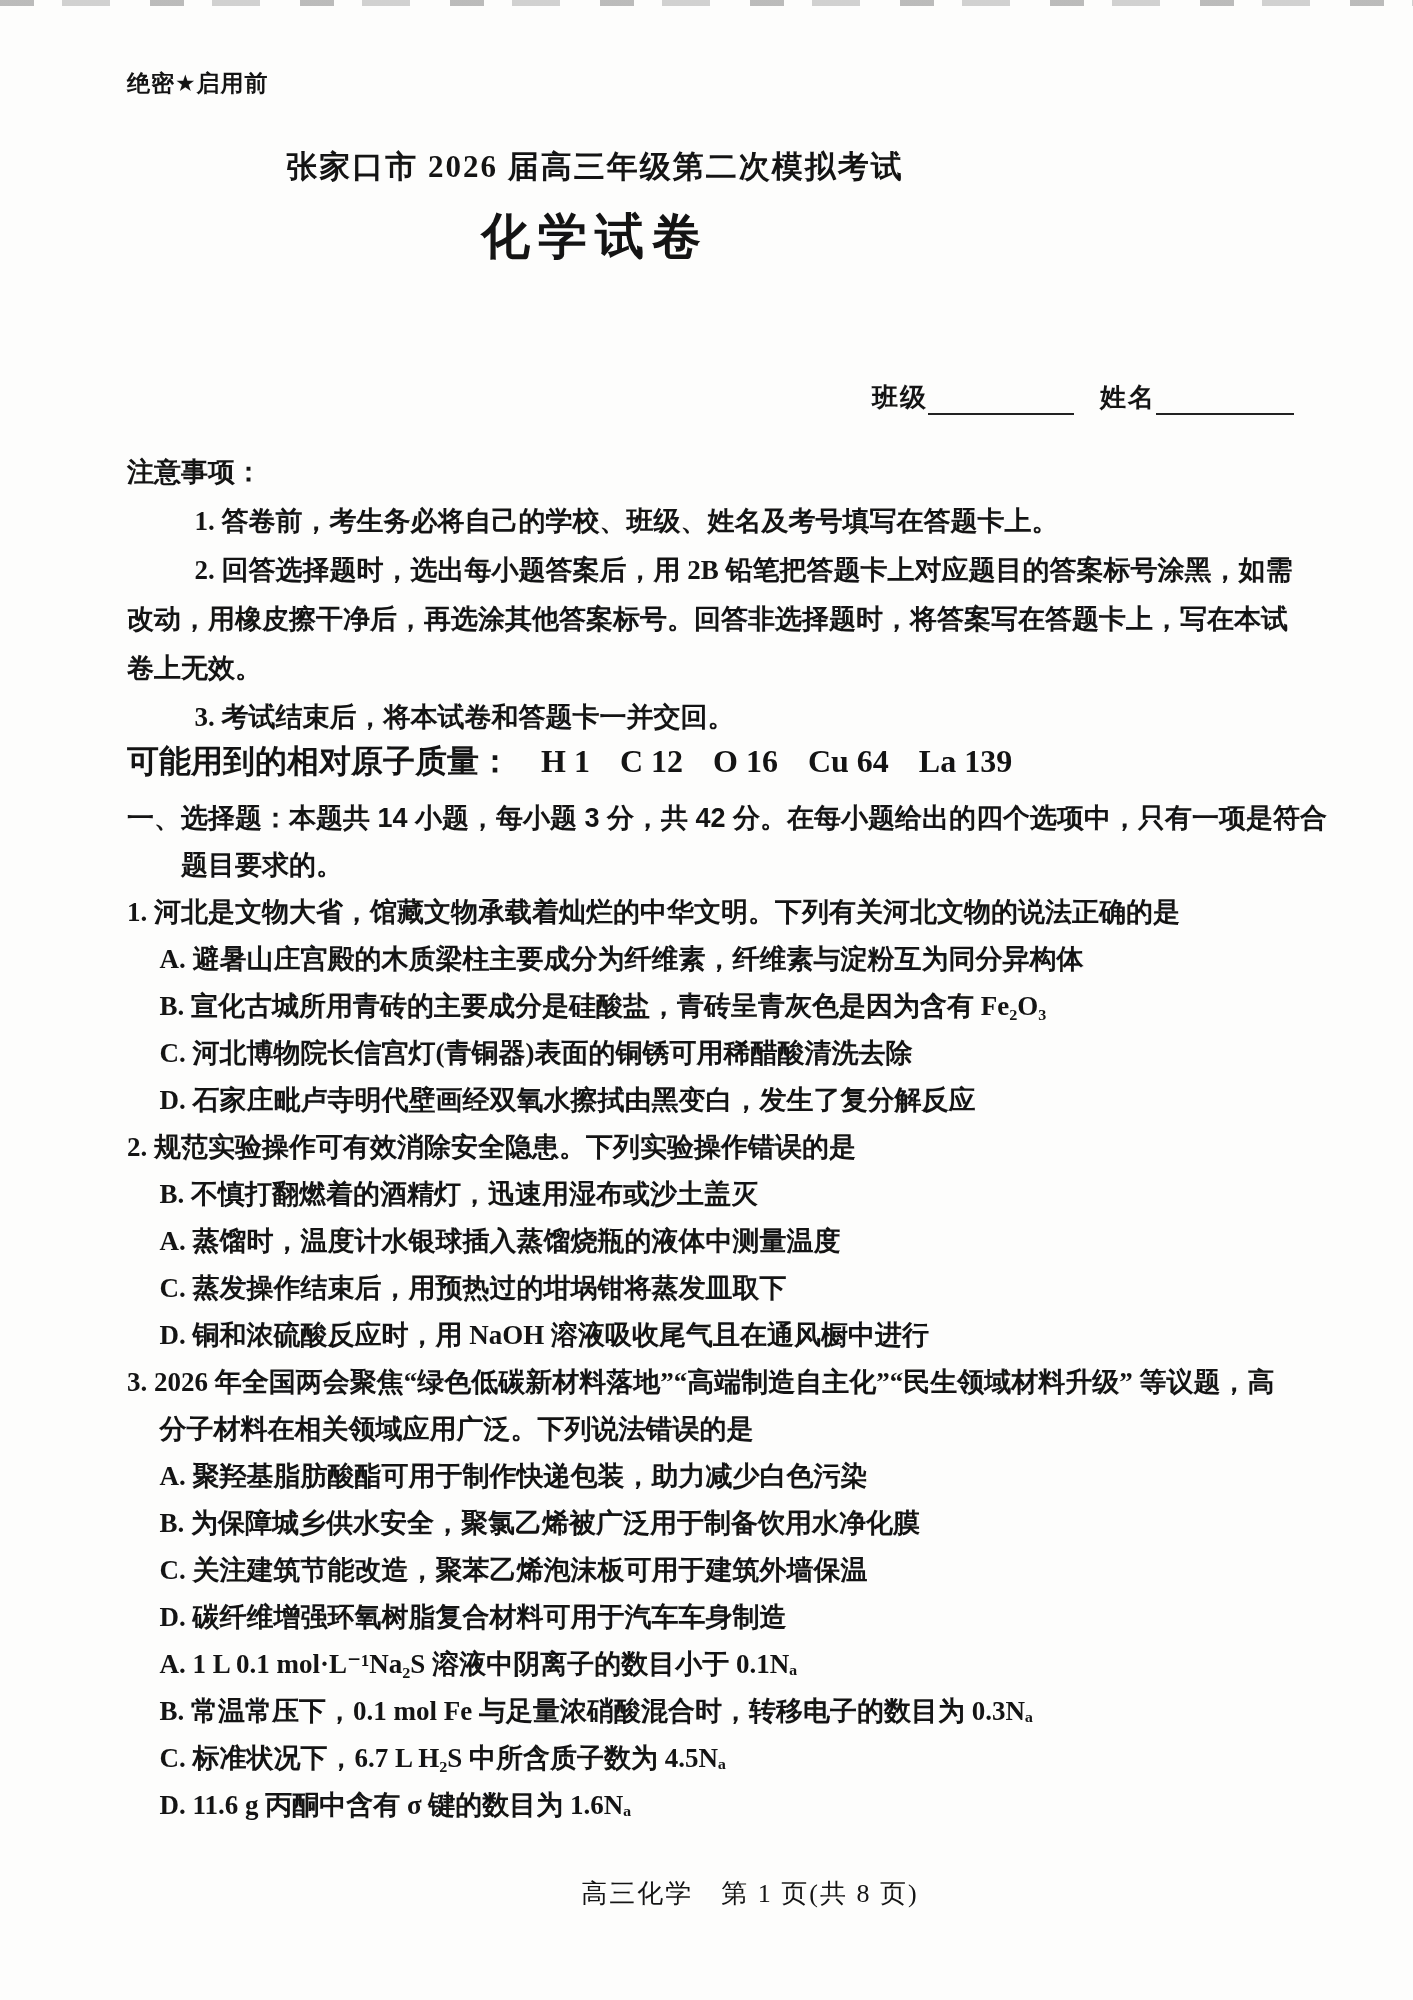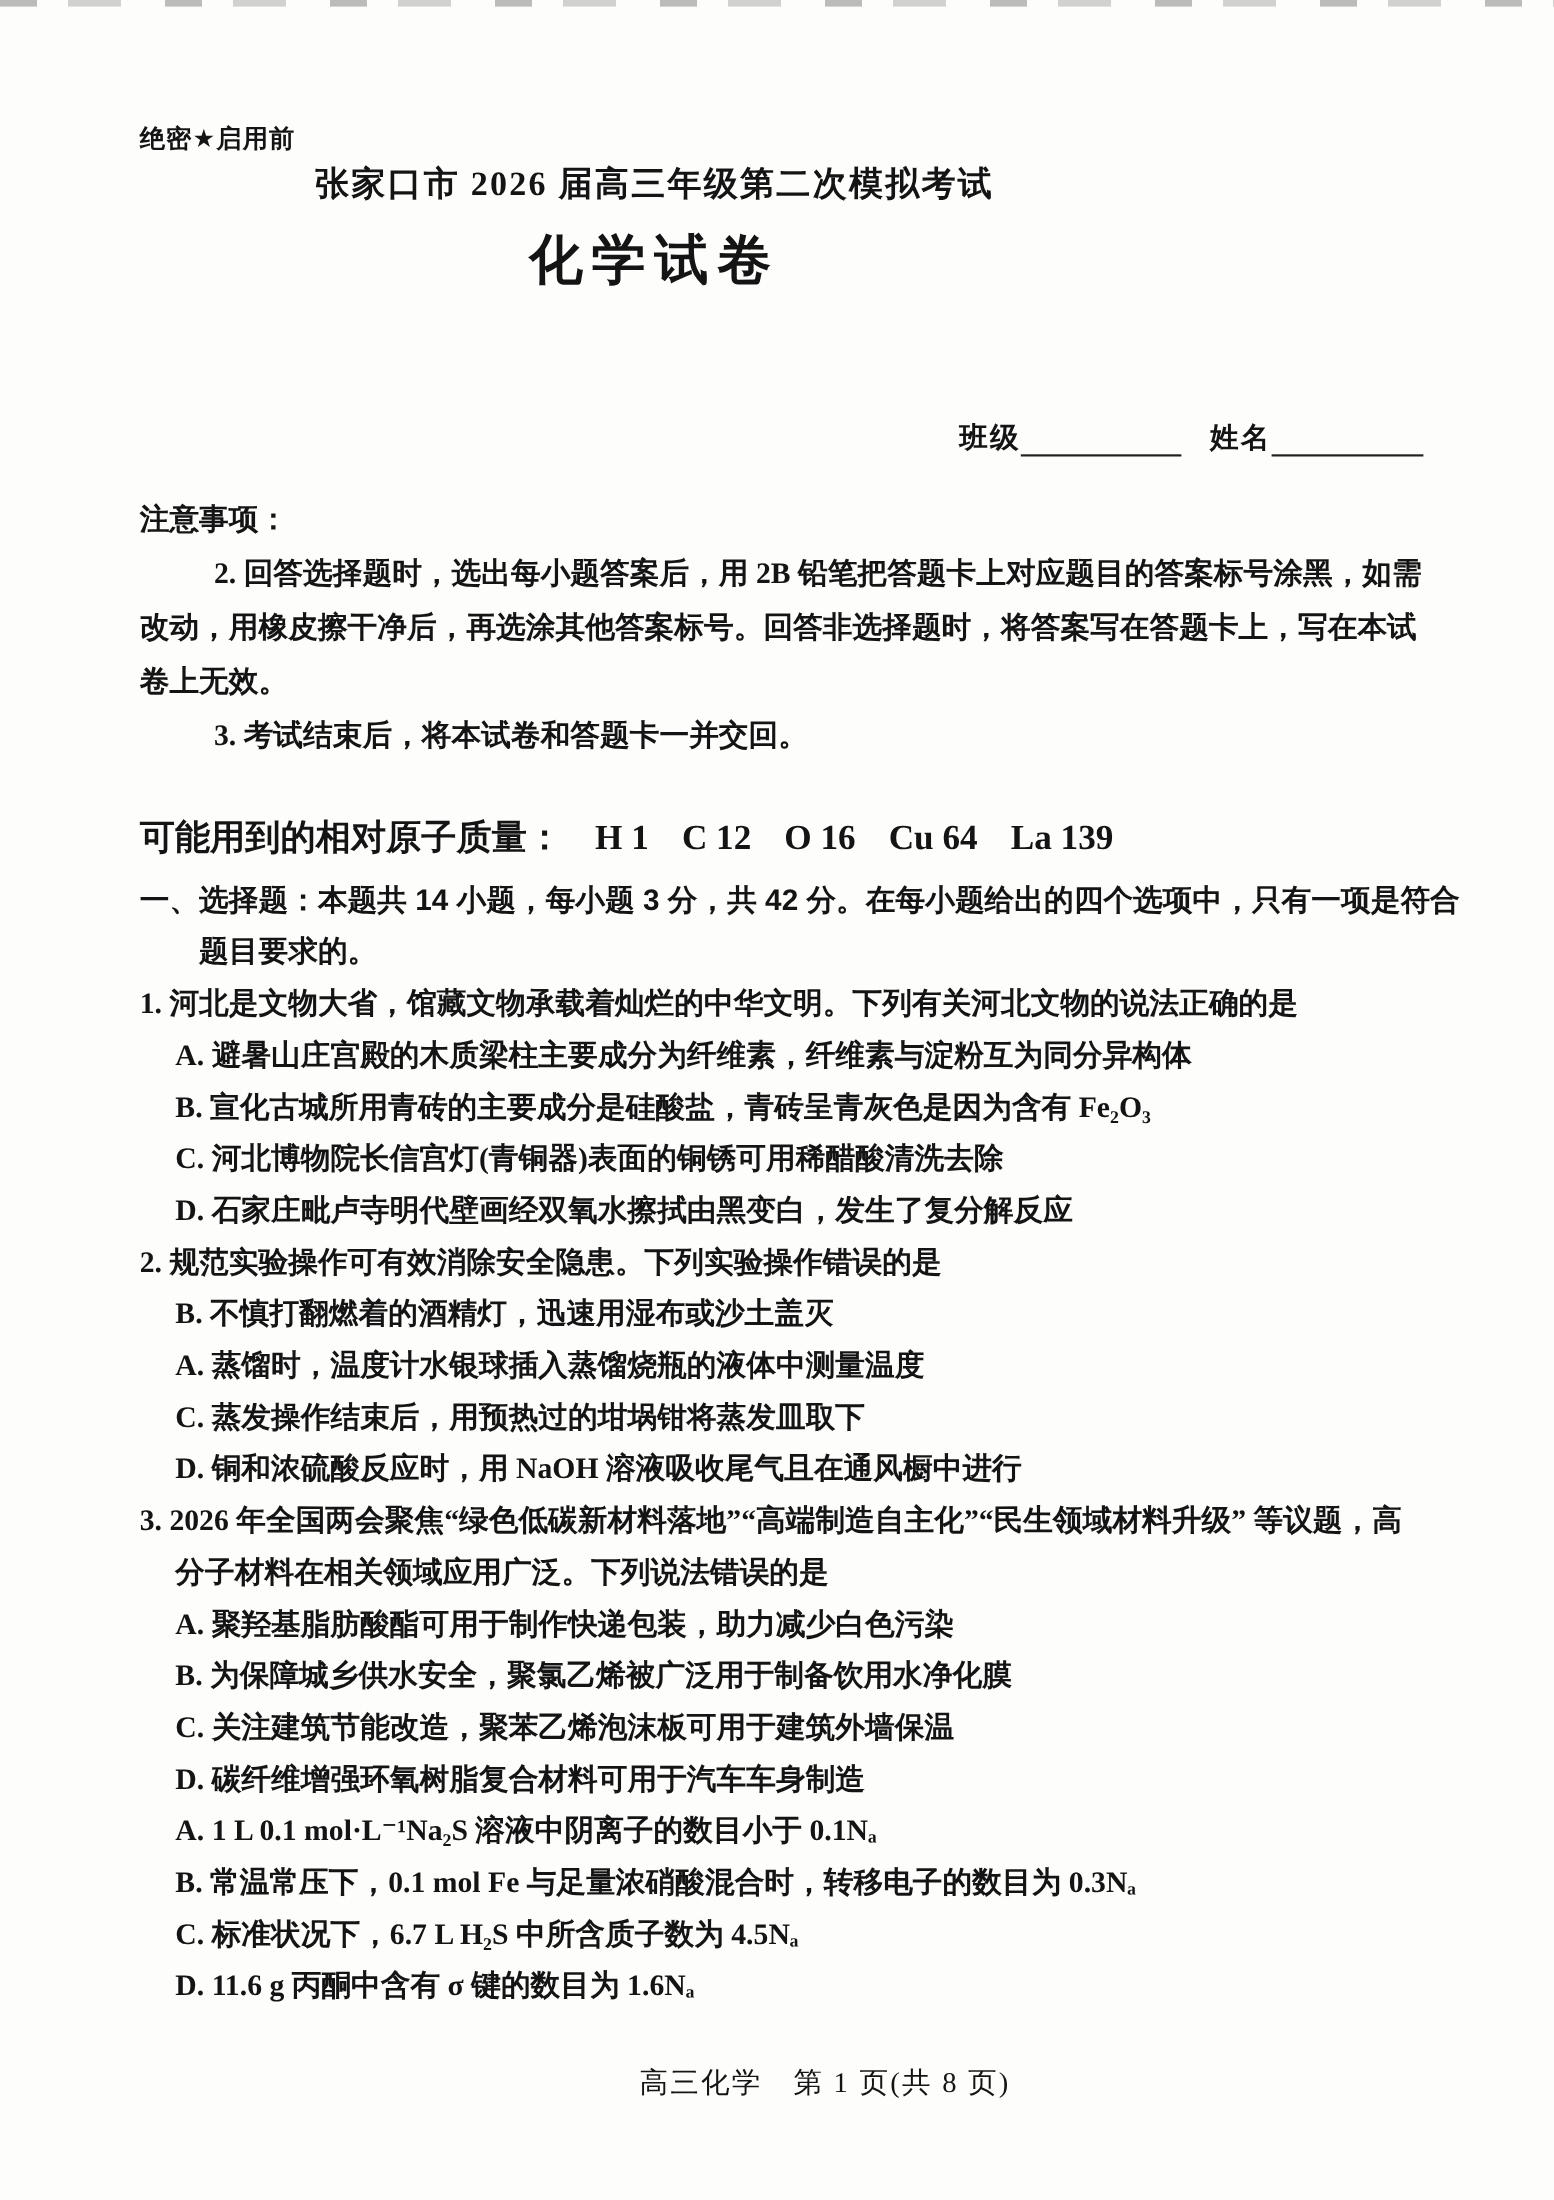--- a/index.html
+++ b/index.html
@@ -21,21 +21,20 @@
       rgba(45,45,45,.45) 0 34px, rgba(45,45,45,0) 34px 62px,
       rgba(45,45,45,.30) 62px 110px, rgba(45,45,45,0) 110px 150px);
     opacity:.7;
   }
 
   .secrecy {
     left:127px; top:68px;
     font-size:23px; font-weight:800;
     letter-spacing:1px;
     font-family:"Liberation Sans","DejaVu Sans",sans-serif;
-    margin-top:43px;
   }
 
   .header-wrap { left:115px; top:146px; width:960px; text-align:center; }
   .title {
     font-size:31px; font-weight:800; letter-spacing:2px;
     font-family:"Liberation Serif","DejaVu Serif",serif;
   }
   .subtitle {
     margin-top:16px;
     font-size:49px; font-weight:800; letter-spacing:8px;
@@ -97,20 +96,21 @@
     <div class="title">张家口市 2026 届高三年级第二次模拟考试</div>
     <div class="subtitle">化学试卷</div>
   </div>
 
   <div class="abs idrow">
     <span class="fieldlabel">班级</span><span class="blank class"></span><span class="fieldlabel">姓名</span><span class="blank name"></span>
   </div>
 
   <div class="abs notice">
     <div class="notice-heading">注意事项：</div>
+    <p>1. 答卷前，考生务必将自己的学校、班级、姓名及考号填写在答题卡上。</p>
     <p>2. 回答选择题时，选出每小题答案后，用 2B 铅笔把答题卡上对应题目的答案标号涂黑，如需改动，用橡皮擦干净后，再选涂其他答案标号。回答非选择题时，将答案写在答题卡上，写在本试卷上无效。</p>
     <p>3. 考试结束后，将本试卷和答题卡一并交回。</p>
   </div>
 
   <div class="abs masses">
     <span>可能用到的相对原子质量：</span><span class="mass-val">H 1</span><span class="mass-val">C 12</span><span class="mass-val">O 16</span><span class="mass-val">Cu 64</span><span class="mass-val">La 139</span>
   </div>
 
   <div class="abs section-heading">一、选择题：本题共 14 小题，每小题 3 分，共 42 分。在每小题给出的四个选项中，只有一项是符合题目要求的。</div>
 

